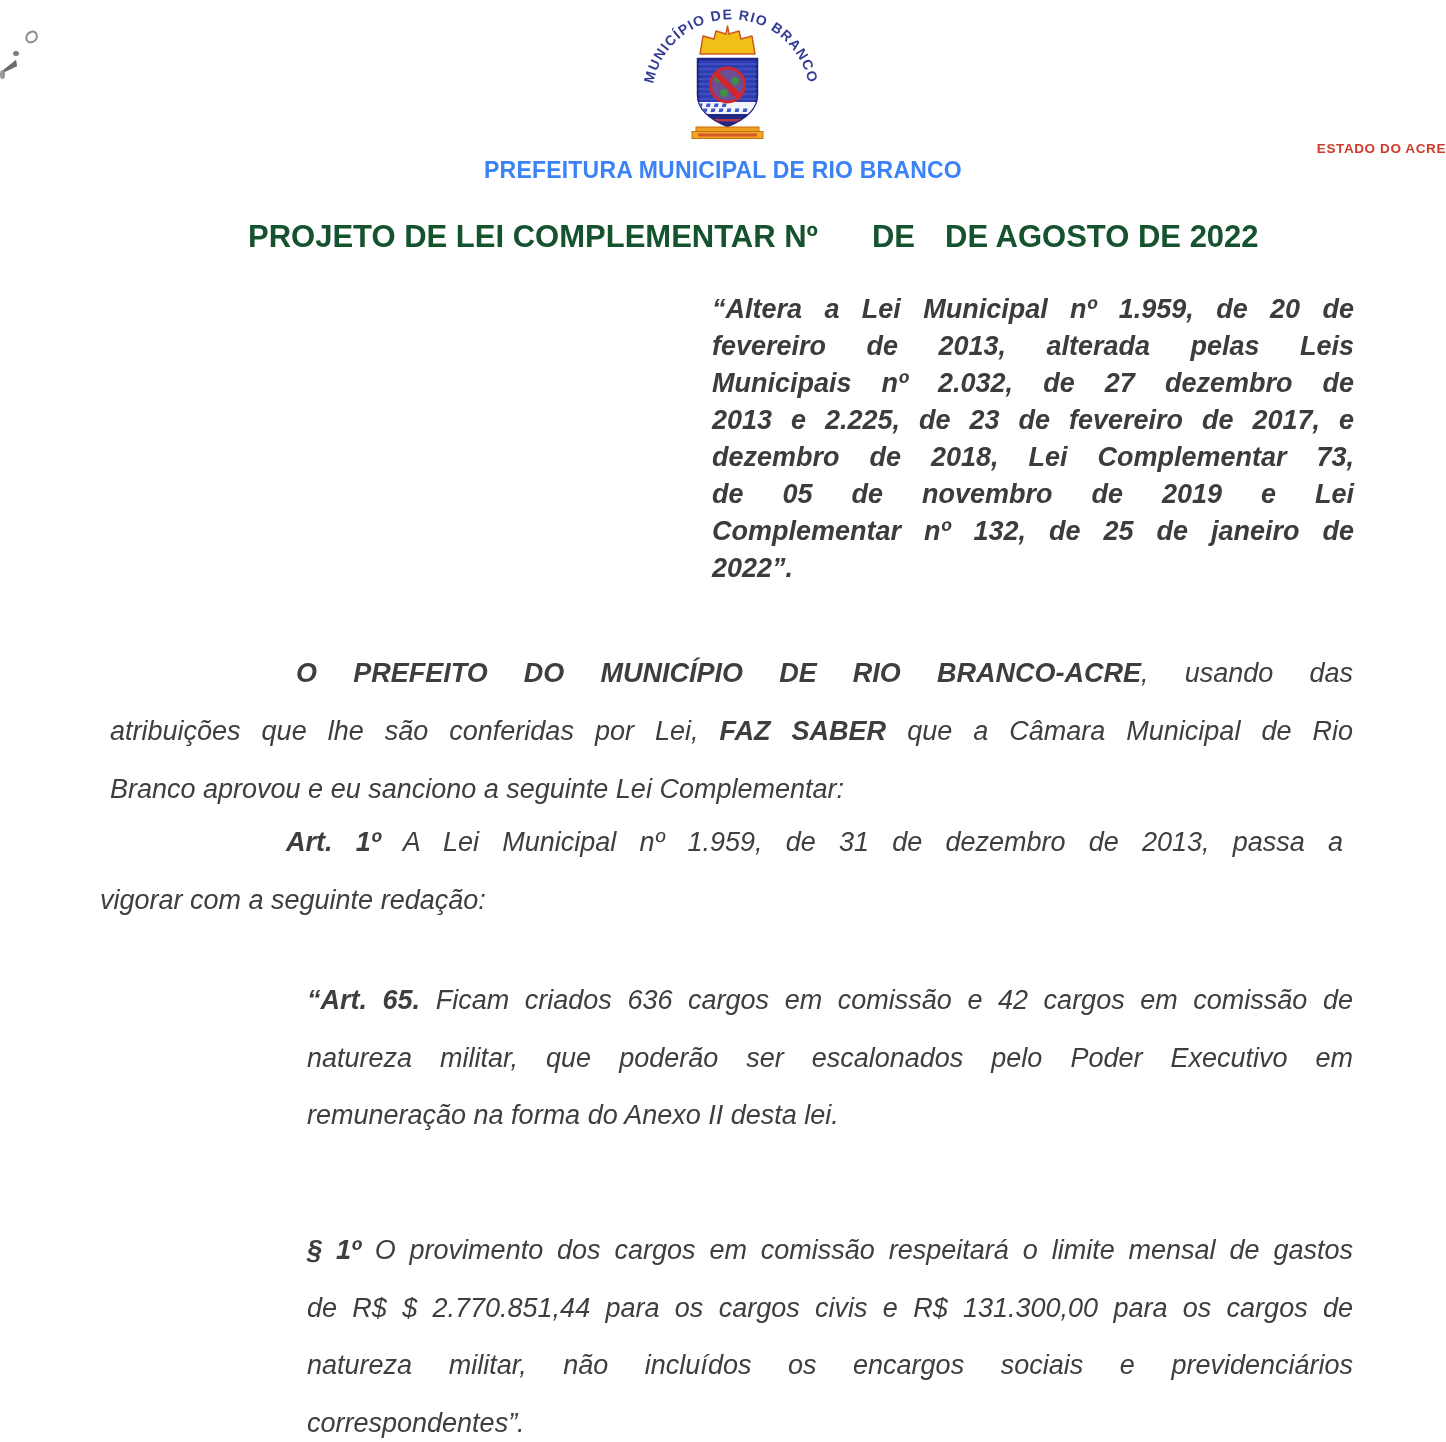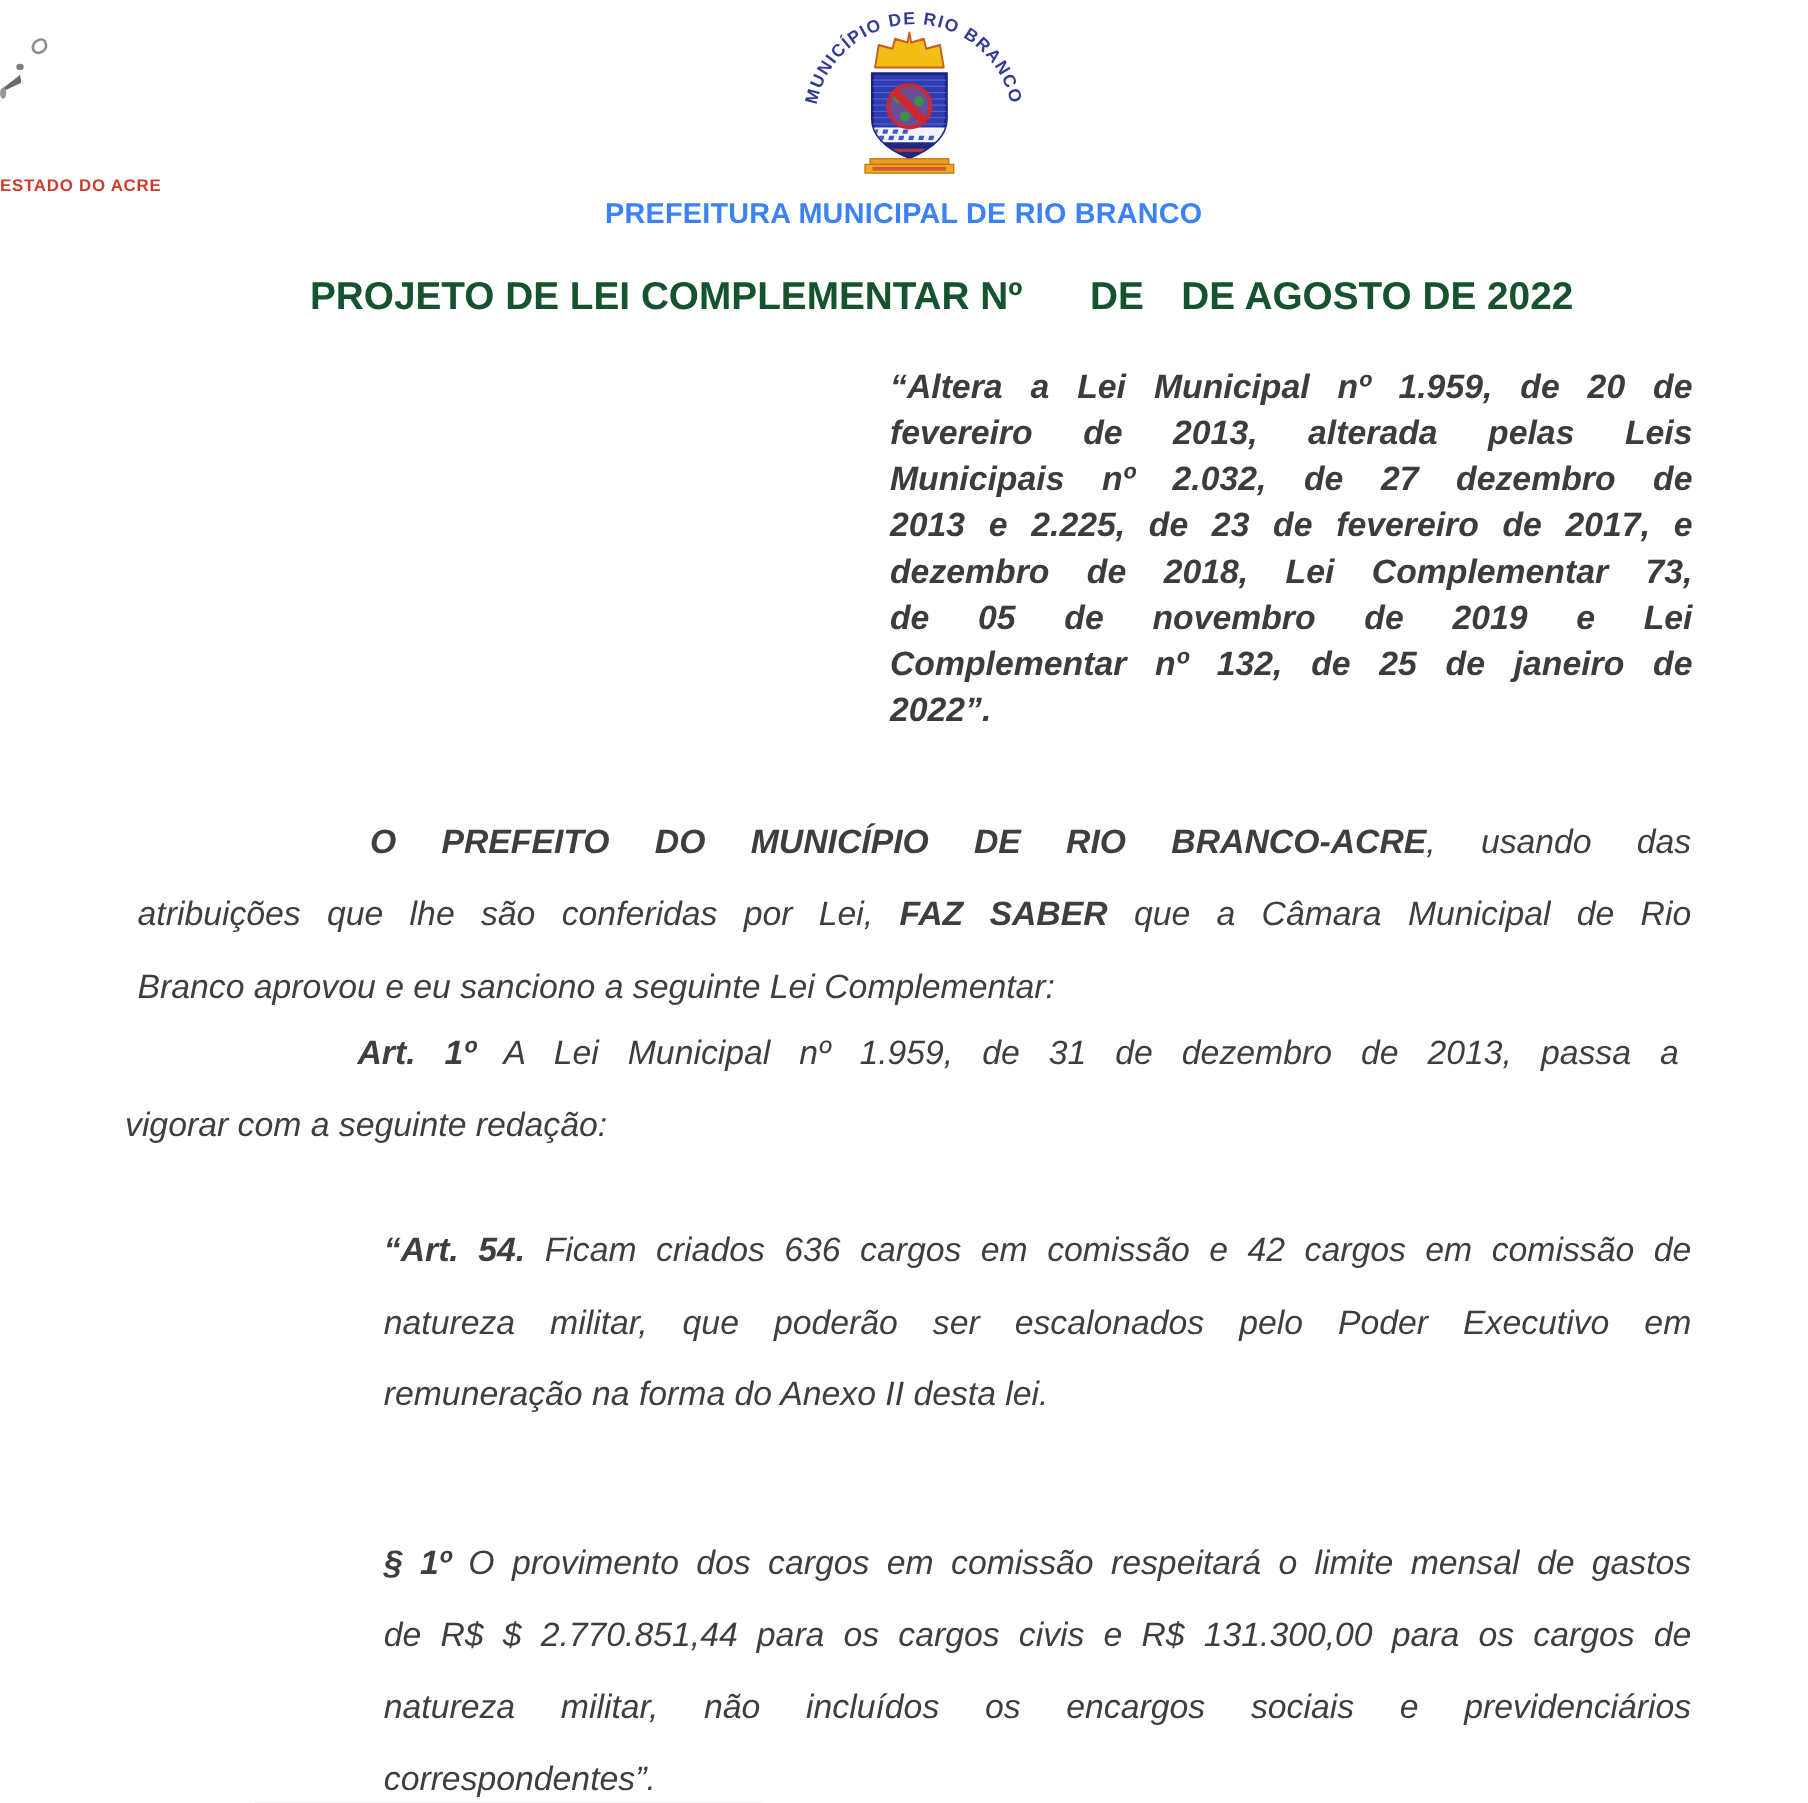--- a/index.html
+++ b/index.html
@@ -14,21 +14,21 @@
 
   
   .artifact { position:absolute; }
   .a1 { left:25px; top:31px; width:9px; height:8px; border:2px solid #8c8c8c; border-radius:60% 40% 55% 45%; transform:rotate(-18deg); }
   .a2 { left:13px; top:51px; width:6px; height:5px; background:#7e7e7e; border-radius:50%; }
   .a3 { left:1px; top:59px; width:16px; height:14px; background:#6b6b6b; clip-path:polygon(0 100%, 90% 0, 100% 45%, 22% 100%); transform:rotate(6deg); }
   .a4 { left:0px; top:70px; width:5px; height:9px; background:#979797; border-radius:50%; }
 
   
   #crest { left:638px; top:2px; width:186px; height:138px; }
-  #state-label { left:0; right:0; top:141px; text-align:left; font-size:13.5px; font-weight:bold; color:#cf3b2a; letter-spacing:.6px; }
+  #state-label { left:0; right:0; top:141px; text-align:right; font-size:13.5px; font-weight:bold; color:#cf3b2a; letter-spacing:.6px; }
   #org-name  { left:0; right:0; top:157px; text-align:center; font-size:23px; font-weight:bold; color:#3b82f6; letter-spacing:.2px; }
 
   
   #doc-title { left:248px; top:219px; font-size:31px; font-weight:bold; color:#14532d; white-space:nowrap; }
   .gap54 { display:inline-block; width:54px; }
   .gap30 { display:inline-block; width:30px; }
 
   
   .tline { text-align:justify; text-align-last:justify;font-style:italic; }
   .tline.tlast { text-align-last:left; }
@@ -123,21 +123,21 @@
       <div class="tline"><span>atribuições que lhe são conferidas por Lei, </span><span class="b">FAZ SABER</span><span> que a Câmara Municipal de Rio</span></div>
       <div class="tline tlast"><span>Branco aprovou e eu sanciono a seguinte Lei Complementar:</span></div>
     </div>
 
   <div id="art1" class="abs">
       <div class="tline"><span class="b">Art. 1º</span><span> A Lei Municipal nº 1.959, de 31 de dezembro de 2013, passa a</span></div>
       <div class="tline tlast"><span>vigorar com a seguinte redação:</span></div>
     </div>
 
   <div id="art65" class="abs">
-      <div class="tline"><span class="b">“Art. 54.</span><span> Ficam criados 636 cargos em comissão e 42 cargos em comissão de</span></div>
+      <div class="tline"><span class="b">“Art. 65.</span><span> Ficam criados 636 cargos em comissão e 42 cargos em comissão de</span></div>
       <div class="tline"><span>natureza militar, que poderão ser escalonados pelo Poder Executivo em</span></div>
       <div class="tline tlast"><span>remuneração na forma do Anexo II desta lei.</span></div>
     </div>
 
   <div id="par1" class="abs">
       <div class="tline"><span class="b">§ 1º</span><span> O provimento dos cargos em comissão respeitará o limite mensal de gastos</span></div>
       <div class="tline"><span>de R$ $ 2.770.851,44 para os cargos civis e R$ 131.300,00 para os cargos de</span></div>
       <div class="tline"><span>natureza militar, não incluídos os encargos sociais e previdenciários</span></div>
       <div class="tline tlast"><span>correspondentes”.</span></div>
     </div>

